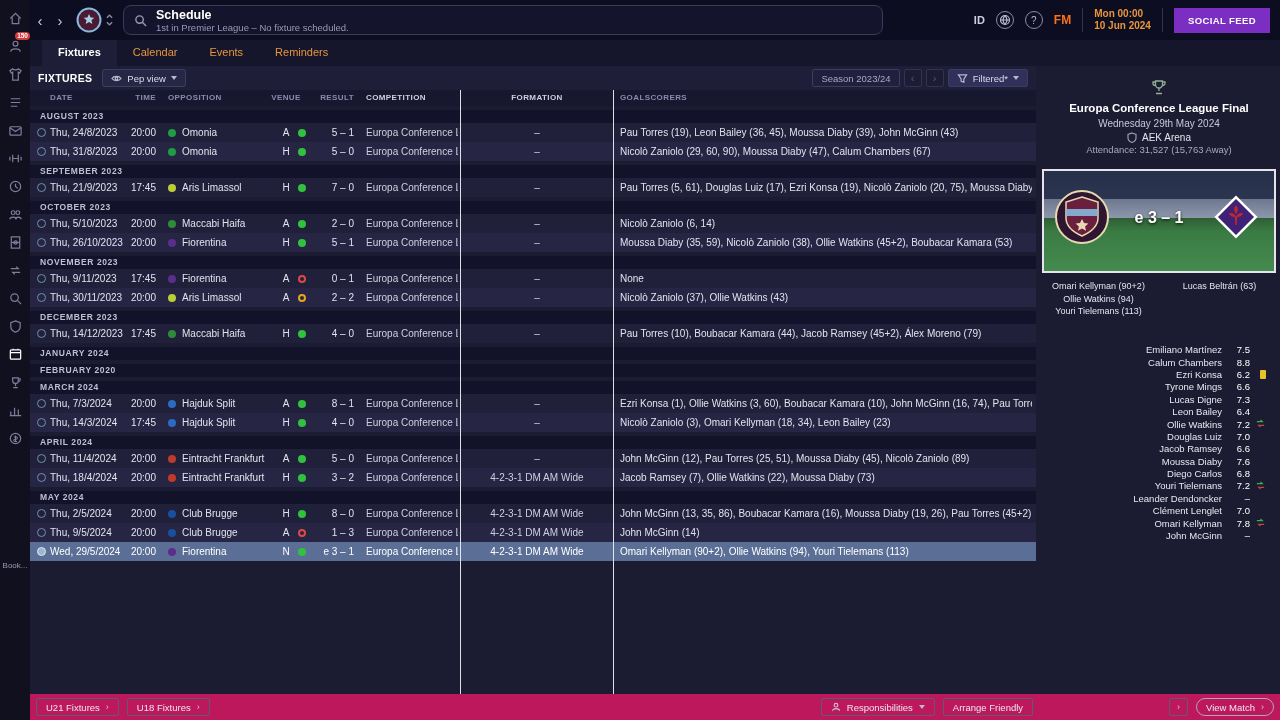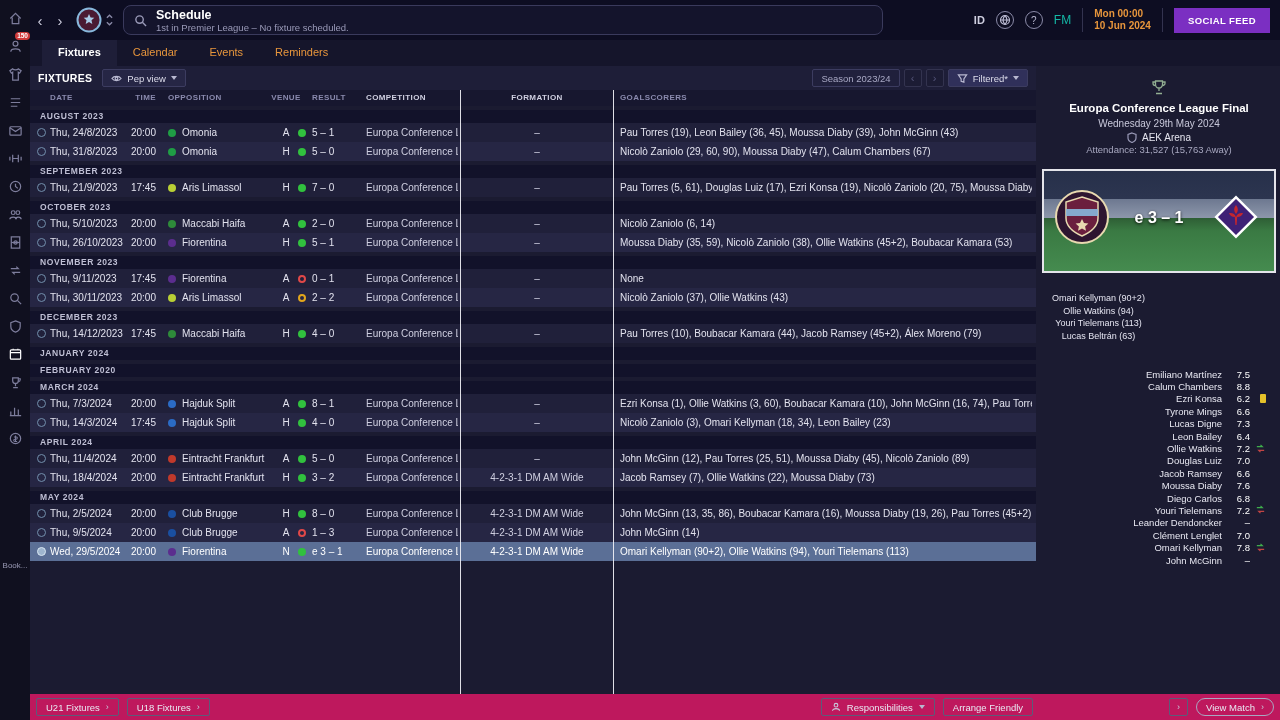--- a/index.html
+++ b/index.html
@@ -21,21 +21,21 @@
   .caret-col{display:flex;flex-direction:column;gap:2px;margin-right:10px;cursor:pointer;}
   .caret-col svg{width:7px;height:5px;stroke:#8a8aa8;fill:none;stroke-width:1.5;}
   .titlebox{display:flex;align-items:center;gap:9px;border:1px solid #3a3a5c;background:#14142c;height:30px;width:760px;padding:0 10px;box-sizing:border-box;border-radius:8px;}
   .titlebox svg{width:13px;height:13px;stroke:#9a9ab8;fill:none;stroke-width:1.5;}
   .tb-title{font-size:12.5px;font-weight:bold;color:#fff;line-height:14px;}
   .tb-sub{font-size:9.5px;color:#9a9ab8;line-height:11px;}
   .top-right{margin-left:auto;display:flex;align-items:center;gap:11px;padding-right:10px;}
   .id-label{font-size:11px;font-weight:bold;color:#cfcfe0;cursor:pointer;}
   .circle-ic{width:18px;height:18px;border-radius:50%;border:1.5px solid #8a8aa8;color:#b8b8d0;display:flex;align-items:center;justify-content:center;font-size:10px;box-sizing:border-box;cursor:pointer;}
   .circle-ic svg{width:12px;height:12px;stroke:#b8b8d0;fill:none;stroke-width:1.2;}
-  .fm-logo{font-size:12px;font-weight:normal;color:#14b8a6;cursor:pointer;}
+  .fm-logo{font-size:12px;font-weight:bold;color:#f97316;cursor:pointer;}
   .vdiv{width:1px;height:24px;background:#33334f;}
   .datetime{color:var(--accent);font-size:10px;font-weight:bold;text-align:left;line-height:12.5px;cursor:pointer;}
   .social-btn{background:var(--purple);color:#fff;font-size:9.5px;font-weight:bold;padding:7px 14px;border-radius:0;letter-spacing:.4px;cursor:pointer;}
   #display-ic{position:absolute;right:10px;top:48px;cursor:pointer;}
   #display-ic svg{width:15px;height:13px;stroke:#8a8aa8;fill:none;stroke-width:1.3;}
   
   #tabbar{position:absolute;left:30px;top:40px;width:1250px;height:26px;background:#15152b;display:flex;align-items:stretch;padding-left:12px;box-sizing:border-box;}
   .tab{font-size:11px;padding:6px 16px 0 16px;color:var(--accent);cursor:pointer;}
   .tab.active{color:#fff;background:#1e1e38;font-weight:bold;}
   
@@ -58,21 +58,21 @@
   .fixture-row{background:#20203a;cursor:pointer;}
   .fixture-row.alt{background:#262644;}
   .fixture-row.selected{background:var(--selrow);}
   .cell{position:absolute;font-size:10px;line-height:19px;color:#e2e2ee;white-space:nowrap;overflow:hidden;}
   .hdr{font-size:8px;color:#8a8aae;line-height:16px;font-weight:bold;letter-spacing:.4px;cursor:pointer;}
   .c-date{left:20px;width:96px;}
   .c-time{left:96px;width:30px;text-align:right;}
   .c-opp{left:152px;width:94px;}
   .c-opph{left:138px;width:100px;}
   .c-ven{left:240px;width:32px;text-align:center;}
-  .c-res{left:282px;width:42px;text-align:left;}
+  .c-res{left:282px;width:42px;text-align:right;}
   .c-comp{left:336px;width:92px;color:#cfcfe0;}
   .c-form{left:434px;width:146px;text-align:center;color:#cfcfe0;}
   .c-goal{left:590px;right:4px;}
   .fixture-row.selected .cell{color:#ffffff;}
   .ring{position:absolute;left:7px;top:5px;width:7px;height:7px;border:1.5px solid #7390ad;border-radius:50%;box-sizing:content-box;}
   .fixture-row.selected .ring{border-color:#d8e6f2;background:#9fb6cf;}
   .oppbadge{position:absolute;left:138px;top:5.5px;width:8px;height:8px;border-radius:50%;}
   .dot{position:absolute;left:268px;top:5.5px;width:8px;height:8px;border-radius:50%;box-sizing:border-box;}
   .dot.win{background:var(--win);}
   .dot.loss{border:2px solid var(--loss);}
@@ -85,21 +85,21 @@
   .mp-heading{font-size:11.5px;font-weight:bold;color:#fff;line-height:14px;}
   .mp-line{font-size:10px;color:#c8c8da;margin-top:2px;line-height:13px;}
   .mp-venue{display:flex;justify-content:center;gap:5px;align-items:center;color:#e4e4ee;font-size:10px;margin-top:2px;}
   .mp-venue svg{width:10px;height:11px;stroke:#9a9ab8;fill:none;stroke-width:1.2;}
   .mp-att{font-size:9.5px;color:#a8a8c0;margin-top:1px;}
   .scorepanel{position:relative;margin:14px auto 0;width:230px;height:100px;border:2px solid #e4e4ea;
       background:linear-gradient(180deg,#27304a 0%,#2c3550 28%,#6d7890 28%,#8d97ab 47%,#2e5e35 47%,#3a7a43 60%,#458b4f 100%);}
   .av-badge{position:absolute;left:10px;top:16px;}
   .fio-badge{position:absolute;right:12px;top:20px;}
   .score-text{position:absolute;left:0;right:0;top:38px;font-size:16px;font-weight:bold;color:#fff;text-shadow:0 1px 3px rgba(0,0,0,.85);}
-  .scorers{display:flex;margin-top:19px;flex-direction:column;}
+  .scorers{display:flex;margin-top:7px;}
   .scol{width:50%;font-size:9px;color:#e4e4f0;line-height:12.5px;}
   .ratings{margin-top:26px;}
   .rrow{display:flex;align-items:center;height:12.4px;padding:0 14px 0 10px;cursor:pointer;}
   .rname{flex:1;text-align:right;font-size:9.5px;color:#e8e8f2;white-space:nowrap;}
   .rval{width:28px;text-align:right;font-size:9.5px;color:#fff;}
   .ricon{width:16px;height:11px;display:flex;align-items:center;justify-content:flex-end;}
   .yc{width:6px;height:9px;background:#e6c22a;border-radius:1px;}
   
   #bottombar{position:absolute;left:30px;top:694px;width:1250px;height:26px;background:#be185d;display:flex;align-items:center;gap:8px;padding:0 6px;box-sizing:border-box;}
   .bb-btn{border:1px solid #5c5c7a;border-radius:2px;height:18px;display:flex;align-items:center;gap:6px;padding:0 9px;font-size:9.5px;color:#e8e8f2;cursor:pointer;background:transparent;box-sizing:border-box;white-space:nowrap;}

